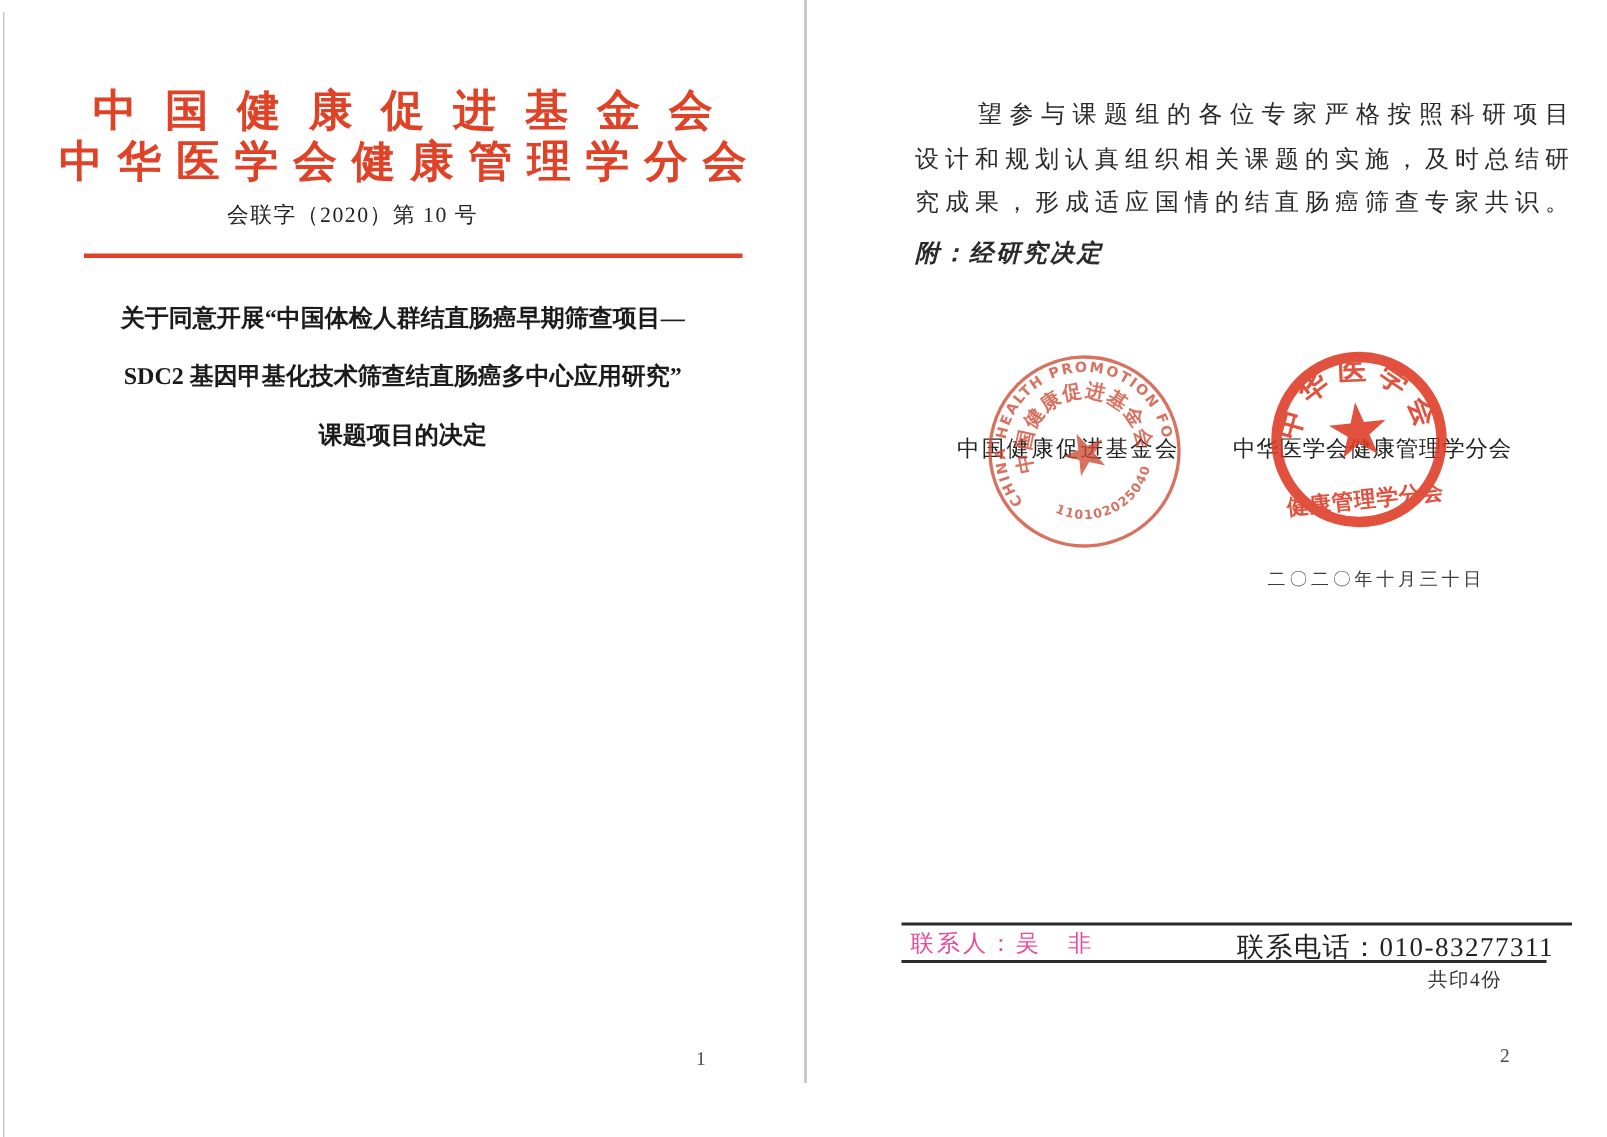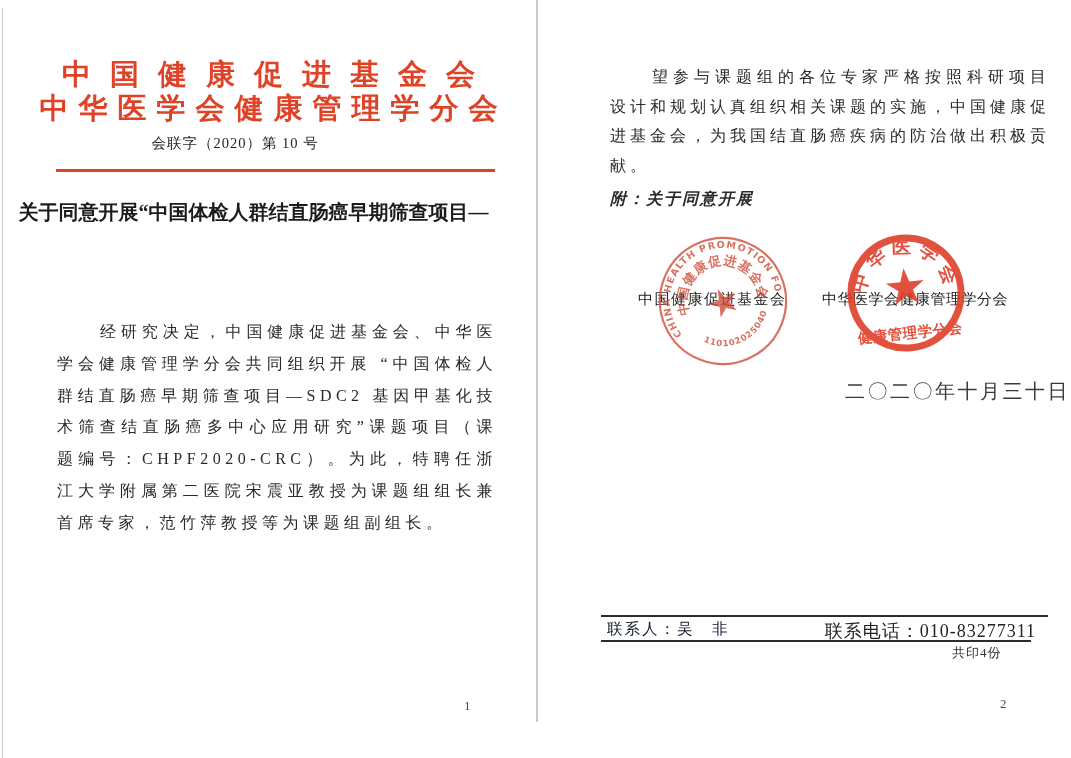--- a/index.html
+++ b/index.html
@@ -13,46 +13,46 @@
   #page-divider{left:536px;top:0;width:2px;height:722px;}
 
   
   .letterhead{position:absolute;left:0;width:537px;text-align:center;color:var(--header-red);
     font-weight:bold;font-size:29px;line-height:33px;white-space:nowrap;}
   #lh1{top:58px;letter-spacing:19px;text-indent:19px;}
   #lh2{top:92px;letter-spacing:10px;text-indent:10px;}
   #doc-number{position:absolute;left:0;top:134px;width:470px;text-align:center;
     font-size:14.5px;letter-spacing:1px;color:#242424;}
   #red-rule{position:absolute;left:56px;top:169px;width:439px;height:3px;background:var(--header-red);}
-  #doc-title{position:absolute;left:15px;top:193px;width:477px;text-align:center;
-    font-weight:bold;font-size:20px;line-height:39px;color:#1b1b1b;}
+  #doc-title{position:absolute;left:30px;top:193px;width:477px;text-align:center;
+    font-weight:bold;font-size:16px;line-height:39px;color:#1b1b1b;}
   #p1-body{position:absolute;left:57px;top:316px;width:440px;font-size:16px;line-height:31.8px;
     color:#2a2a2a;text-align:justify;text-justify:inter-character;letter-spacing:4.5px;}
   #p1-body p{margin:0;text-indent:43px;}
   .page-num{position:absolute;font-size:13px;color:#4a4a4a;font-family:"Liberation Serif",serif;}
   #pn1{left:464px;top:698px;}
   #pn2{left:1000px;top:696px;}
 
   
   #p2-body{position:absolute;left:610px;top:62px;width:440px;font-size:16px;line-height:29.5px;
     color:#2a2a2a;text-align:justify;text-justify:inter-character;letter-spacing:4px;}
   #p2-body p{margin:0;}
   #p2-body .indent{text-indent:42px;}
   #p2-body .attachment{font-weight:bold;font-style:italic;letter-spacing:2px;margin-top:4px;}
   .org-sig{position:absolute;font-size:15px;color:#232323;white-space:nowrap;}
   #org-left{left:638px;top:290px;letter-spacing:1.5px;}
   #org-right{left:822px;top:290px;letter-spacing:0.5px;}
   .seal{position:absolute;}
   #seal-left{left:653px;top:231px;width:140px;height:140px;color:var(--seal-red);opacity:.78;}
   #seal-right{left:843px;top:230px;width:126px;height:126px;color:var(--seal-red-strong);opacity:.88;}
-  #issue-date{position:absolute;left:845px;top:378px;font-size:20px;letter-spacing:2.5px;color:#3a3a3a;white-space:nowrap;text-align:right;}
+  #issue-date{position:absolute;left:845px;top:378px;font-size:12px;letter-spacing:2.5px;color:#3a3a3a;white-space:nowrap;text-align:right;}
   .footer-rule{position:absolute;background:#2b2b2b;height:2px;}
   #f-rule-top{left:601px;top:615px;width:447px;}
   #f-rule-bottom{left:601px;top:640px;width:430px;}
-  #footer-contact{position:absolute;left:607px;top:619px;font-size:15.5px;letter-spacing:2px;color:#0f172a;}
+  #footer-contact{position:absolute;left:607px;top:619px;font-size:15.5px;letter-spacing:2px;color:#ec4899;}
   #footer-phone{position:absolute;right:51px;top:619px;font-size:18px;letter-spacing:1px;color:#222;}
   #copies-note{position:absolute;left:952px;top:644px;font-size:13px;letter-spacing:1px;color:#333;}
 
   .seal text{font-weight:bold;}
   .seal .latin{font-family:"DejaVu Sans",sans-serif;font-weight:bold;}
 </style>
 </head>
 <body>
 
 <div id="canvas" style="--header-red: #df4226; --seal-red: #cf4a36; --seal-red-strong: #de3a24;">
@@ -60,31 +60,32 @@
   <div id="left-edge" class="vline"></div>
   <div id="page-divider" class="vline"></div>
 
   <div id="lh1" class="letterhead">中国健康促进基金会</div>
   <div id="lh2" class="letterhead">中华医学会健康管理学分会</div>
   <div id="doc-number">会联字（2020）第 10 号</div>
   <div id="red-rule"></div>
 
   <div id="doc-title">
     <div>关于同意开展“中国体检人群结直肠癌早期筛查项目—</div>
+    <div>SDC2 基因甲基化技术筛查结直肠癌多中心应用研究”</div>
+    <div>课题项目的决定</div>
   </div>
 
   <div id="p1-body">
-    <p>经研究决定，中国健康促进基金会、中华医学会健康管理学分会共同组织开展 “中国体检人群结直肠癌早期筛查项目—SDC2 基因甲基化技术筛查结直肠癌多中心应用研究”课题项目（课题编号：CHPF2020-CRC）。为此，特聘任浙江大学附属第二医院宋震亚教授为课题组组长兼首席专家，范竹萍教授等为课题组副组长。</p>
   </div>
 
   <div id="pn1" class="page-num">1</div>
 
   <div id="p2-body">
-    <p class="indent">望参与课题组的各位专家严格按照科研项目设计和规划认真组织相关课题的实施，中国健康促进基金会，为我国结直肠癌疾病的防治做出积极贡献。</p>
-    <p class="attachment">附：关于同意开展</p>
+    <p class="indent">望参与课题组的各位专家严格按照科研项目设计和规划认真组织相关课题的实施，及时总结研究成果，形成适应国情的结直肠癌筛查专家共识。</p>
+    <p class="attachment">附：经研究决定</p>
   </div>
 
   <div id="org-left" class="org-sig">中国健康促进基金会</div>
   <div id="org-right" class="org-sig">中华医学会健康管理学分会</div>
 
   <svg id="seal-left" class="seal" viewBox="0 0 140 140">
     <defs>
       <path id="arcOuterL" d="M 20.2 88.1 A 53 53 0 1 1 119.8 88.1"></path>
       <path id="arcInnerL" d="M 36.2 82.3 A 36 36 0 1 1 103.8 82.3"></path>
       <path id="arcNumL" d="M 33.1 95.8 A 45 45 0 0 0 106.9 95.8"></path>

